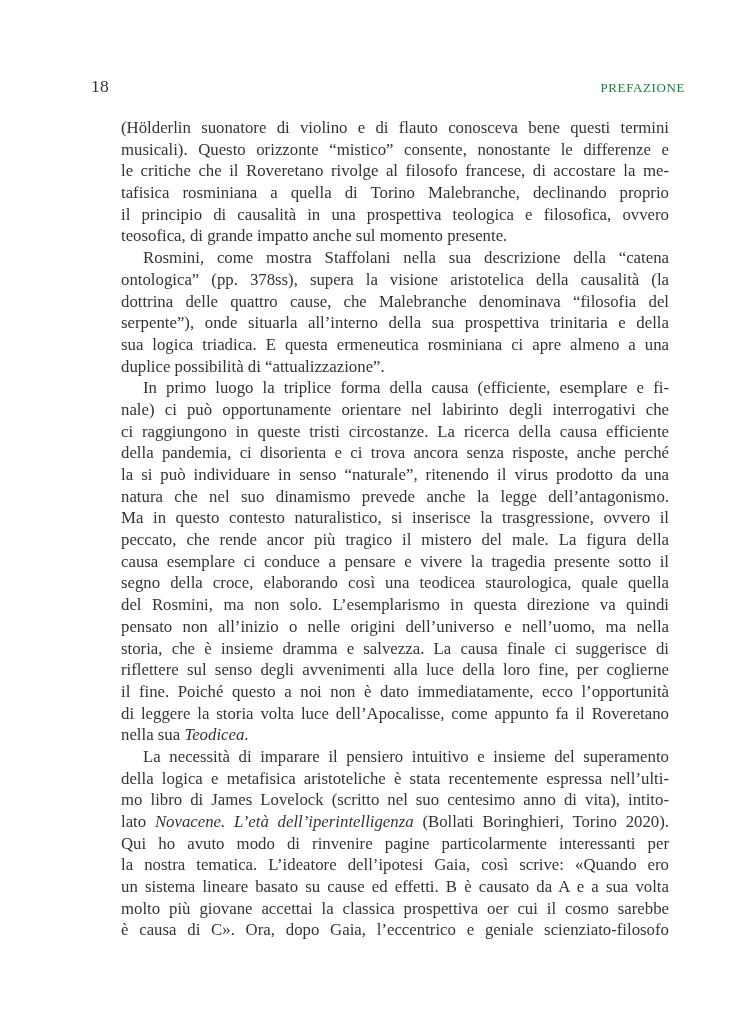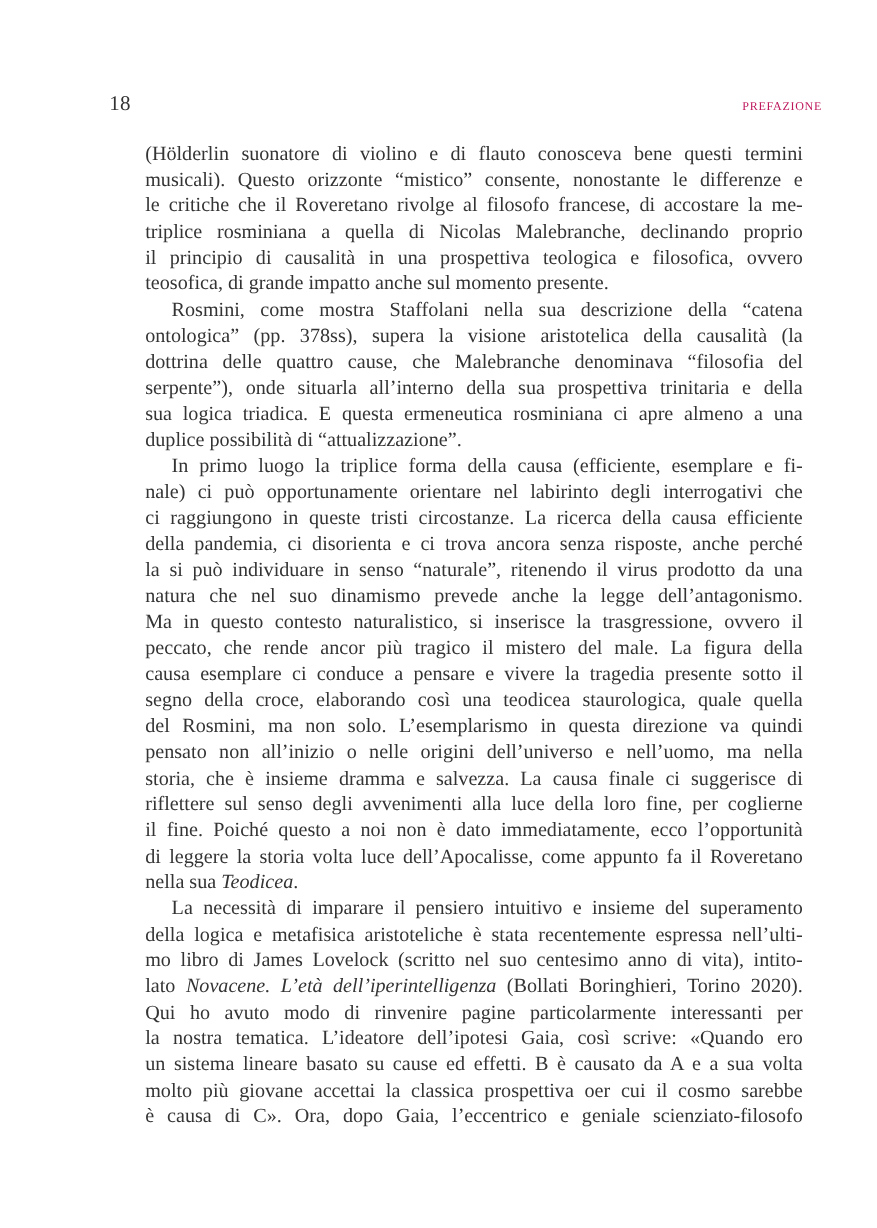--- a/index.html
+++ b/index.html
@@ -20,22 +20,22 @@
     display: flex;
     justify-content: space-between;
     align-items: baseline;
   }
   .page-number {
     font-size: 17.5px;
     color: #333333;
     letter-spacing: 0.3px;
   }
   .running-title {
-    font-size: 10px;
-    color: #be185d;
+    font-size: 13px;
+    color: #15803d;
     letter-spacing: 0.6px;
   }
   .page-body {
     position: absolute;
     left: 75px;
     top: 117px;
     width: 594px;
     font-size: 16.8px;
     line-height: 21.7px;
     color: #343434;
@@ -57,21 +57,21 @@
 <div class="page">
   <div class="page-header">
     <span class="page-number">18</span>
     <span class="running-title">PREFAZIONE</span>
   </div>
   <div class="page-body" style="color: rgb(52, 52, 52);">
       <div class="paragraph">
         <div class="text-line"><span>(Hölderlin suonatore di violino e di flauto conosceva bene questi termini</span></div>
         <div class="text-line"><span>musicali). Questo orizzonte “mistico” consente, nonostante le differenze e</span></div>
         <div class="text-line"><span>le critiche che il Roveretano rivolge al filosofo francese, di accostare la me-</span></div>
-        <div class="text-line"><span>triplice rosminiana a quella di Nicolas Malebranche, declinando proprio</span></div>
+        <div class="text-line"><span>tafisica rosminiana a quella di Torino Malebranche, declinando proprio</span></div>
         <div class="text-line"><span>il principio di causalità in una prospettiva teologica e filosofica, ovvero</span></div>
         <div class="text-line lastline"><span>teosofica, di grande impatto anche sul momento presente.</span></div>
       </div>
       <div class="paragraph">
         <div class="text-line indent"><span>Rosmini, come mostra Staffolani nella sua descrizione della “catena</span></div>
         <div class="text-line"><span>ontologica” (pp. 378ss), supera la visione aristotelica della causalità (la</span></div>
         <div class="text-line"><span>dottrina delle quattro cause, che Malebranche denominava “filosofia del</span></div>
         <div class="text-line"><span>serpente”), onde situarla all’interno della sua prospettiva trinitaria e della</span></div>
         <div class="text-line"><span>sua logica triadica. E questa ermeneutica rosminiana ci apre almeno a una</span></div>
         <div class="text-line lastline"><span>duplice possibilità di “attualizzazione”.</span></div>

